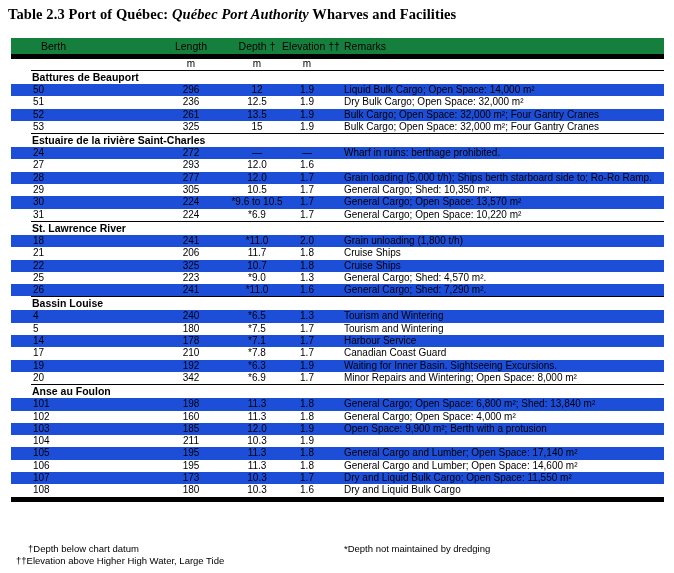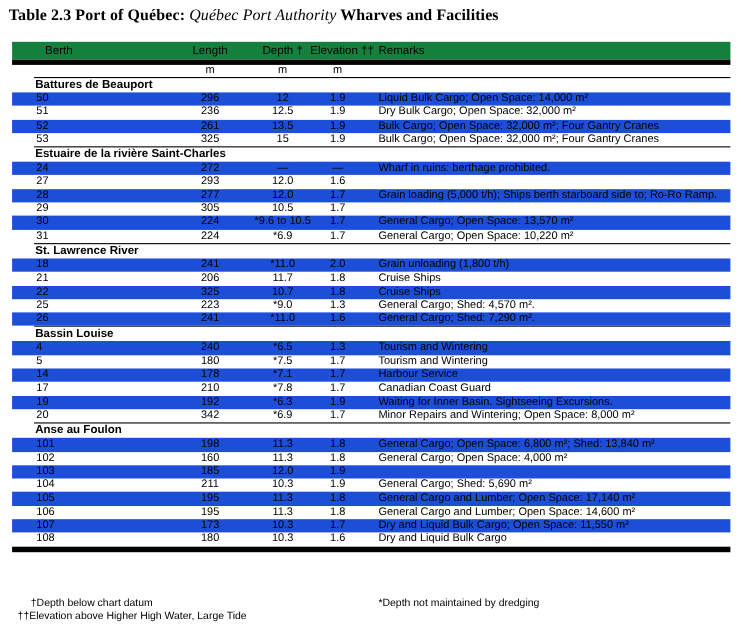--- a/index.html
+++ b/index.html
@@ -1,20 +1,20 @@
 <!DOCTYPE html>
 <html><head>
 <meta charset="utf-8">
 <style>
   html, body { margin:0; padding:0; background:#fff; }
   body { width:674px; height:573px; position:relative; overflow:hidden;
          font-family:"Liberation Sans", sans-serif; color:#000; }
   .title { position:absolute; left:8px; top:6px; font-family:"Liberation Serif", serif;
            font-weight:bold; font-size:14.5px; letter-spacing:0.1px; }
-  .title i { font-weight:normal; font-style:italic; }
+  .title i { font-weight:bold; font-style:italic; }
   .tbl { position:absolute; left:11px; top:38px; width:653px; }
   .hdr { height:16px; background:#15803d; position:relative; font-size:10.5px; }
   .hdr span { position:absolute; top:2px; }
   .thick { height:5px; background:#000; }
   .units { height:11px; position:relative; font-size:10px; }
   .units span { position:absolute; top:-1px; }
   .rule { height:1px; background:#000; margin-left:20px; }
   .sec { height:13px; position:relative; font-size:10.5px; font-weight:bold; }
   .sec span { position:absolute; left:21px; top:0px; }
   .row { height:12.3px; position:relative; font-size:10px; line-height:12px; }
@@ -107,20 +107,21 @@
         <span class="c-len">277</span>
         <span class="c-dep">12.0</span>
         <span class="c-elev">1.7</span>
         <span class="c-rem">Grain loading (5,000 t/h); Ships berth starboard side to; Ro-Ro Ramp.</span>
       </div>
       <div class="row">
         <span class="c-berth">29</span>
         <span class="c-len">305</span>
         <span class="c-dep">10.5</span>
         <span class="c-elev">1.7</span>
+        <span class="c-rem">General Cargo; Shed: 10,350 m².</span>
       </div>
       <div class="row shade">
         <span class="c-berth">30</span>
         <span class="c-len">224</span>
         <span class="c-dep">*9.6 to 10.5</span>
         <span class="c-elev">1.7</span>
         <span class="c-rem">General Cargo; Open Space: 13,570 m²</span>
       </div>
       <div class="row">
         <span class="c-berth">31</span>
@@ -230,27 +231,27 @@
         <span class="c-len">160</span>
         <span class="c-dep">11.3</span>
         <span class="c-elev">1.8</span>
         <span class="c-rem">General Cargo; Open Space: 4,000 m²</span>
       </div>
       <div class="row shade">
         <span class="c-berth">103</span>
         <span class="c-len">185</span>
         <span class="c-dep">12.0</span>
         <span class="c-elev">1.9</span>
+        <span class="c-rem">Open Space: 9,900 m²; Berth with a protusion</span>
       </div>
       <div class="row">
         <span class="c-berth">104</span>
         <span class="c-len">211</span>
         <span class="c-dep">10.3</span>
         <span class="c-elev">1.9</span>
-        <span class="c-rem">General Cargo; Shed: 5,690 m²</span>
       </div>
       <div class="row shade">
         <span class="c-berth">105</span>
         <span class="c-len">195</span>
         <span class="c-dep">11.3</span>
         <span class="c-elev">1.8</span>
         <span class="c-rem">General Cargo and Lumber; Open Space: 17,140 m²</span>
       </div>
       <div class="row">
         <span class="c-berth">106</span>

